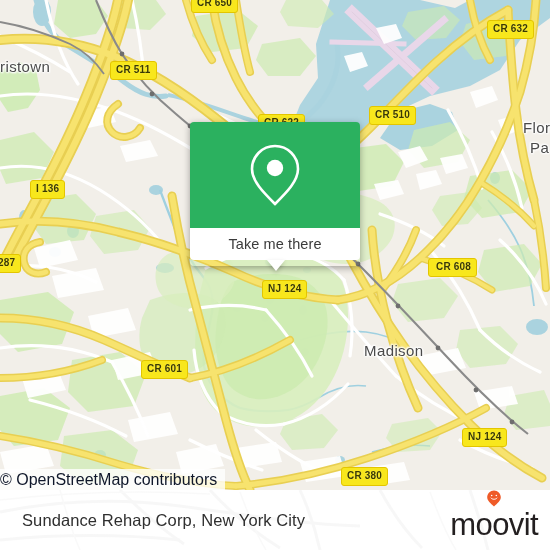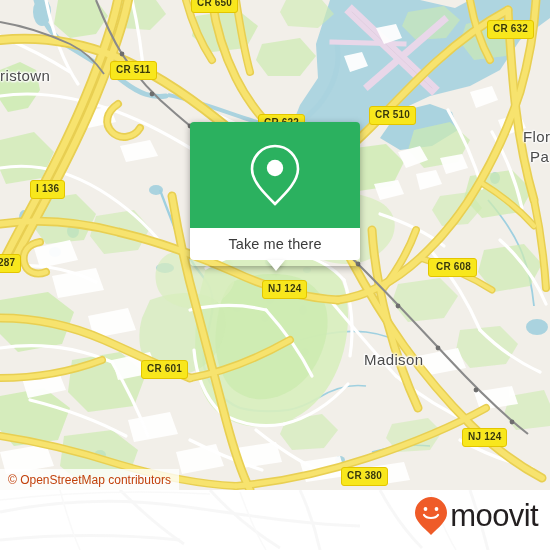--- a/index.html
+++ b/index.html
@@ -48,21 +48,20 @@
   .place {
     position: absolute;
     color: #4a4a4a;
     font-size: 14px;
     white-space: nowrap;
     font-family: "Liberation Sans", sans-serif;
     text-shadow:
       1px 0 2px #fff, -1px 0 2px #fff, 0 1px 2px #fff, 0 -1px 2px #fff,
       1px 1px 2px #fff, -1px -1px 2px #fff;
     letter-spacing: .4px;
-    margin-top: 9px;
   }
   .place.big { font-size: 15px; }
 
   
   #popup-card {
     position: absolute;
     left: 190px; top: 122px;
     width: 170px; height: 144px;
     border-radius: 4px;
     box-shadow: 0 2px 7px rgba(0,0,0,.34);
@@ -92,25 +91,25 @@
     border-right: 9px solid transparent;
     border-top: 11px solid #ffffff;
     filter: drop-shadow(0 2px 2px rgba(0,0,0,.20));
   }
 
   
   #attribution {
     position: absolute;
     left: 0; top: 469px;
     height: 21px;
-    padding: 0 8px 0 8px;
+    padding: 0 8px 0 0;
     background: rgba(255,255,255,.78);
     display: flex; align-items: center;
-    font-size: 12px;
-    color: #c2410c;
+    font-size: 16px;
+    color: #0f172a;
     z-index: 45;
   }
 
   
   #footer {
     position: absolute;
     left: 0; top: 490px;
     width: 550px; height: 60px;
     background: #ffffff;
     overflow: hidden;
@@ -128,20 +127,21 @@
     font-size: 16.5px;
     color: #2f2f2f;
     letter-spacing: .1px;
     z-index: 2;
   }
   #brand {
     position: absolute;
     right: 12px; top: 0; height: 52px;
     display: flex; align-items: center; gap: 2px;
     z-index: 2;
+    flex-direction: column;
   }
   #brand-name {
     font-size: 31px;
     color: #231f20;
     letter-spacing: -.6px;
     font-weight: normal;
     line-height: 1;
     padding-bottom: 2px;
   }
 </style>
@@ -478,20 +478,21 @@
         <path d="M0,540 C60,534 120,534 180,540"></path>
       </g>
       <g stroke="#D8D8D8" stroke-width="1.6" fill="none">
         <path d="M60,490 C66,512 72,532 80,550"></path>
         <path d="M240,492 C248,514 256,534 266,550"></path>
         <path d="M430,492 C438,514 446,534 456,550"></path>
         <path d="M0,500 C70,492 140,490 210,494"></path>
       </g>
     </svg>
 
+    <div id="footer-title">Sundance Rehap Corp, New York City</div>
 
     <div id="brand">
       <svg width="34" height="40" viewBox="0 0 34 40">
         <path d="M17,1 C8.2,1 1,8.2 1,17 C1,25 9,31 17,39
                  C25,31 33,25 33,17 C33,8.2 25.8,1 17,1 Z" fill="#EF5B28"></path>
         <circle cx="11.5" cy="13" r="1.9" fill="#ffffff"></circle>
         <circle cx="22.5" cy="13" r="1.9" fill="#ffffff"></circle>
         <path d="M10,19 C12.5,23 21.5,23 24,19" stroke="#ffffff" stroke-width="2.2" fill="none" stroke-linecap="round"></path>
       </svg>
       <span id="brand-name">moovit</span>

